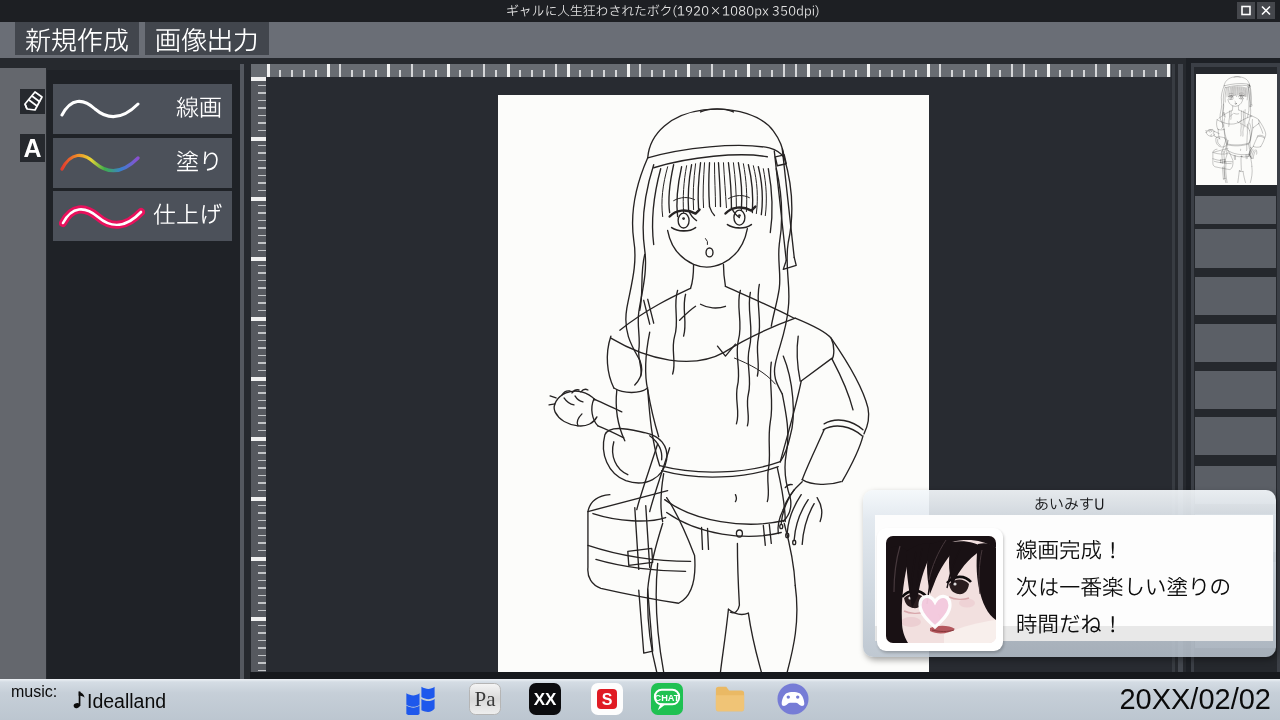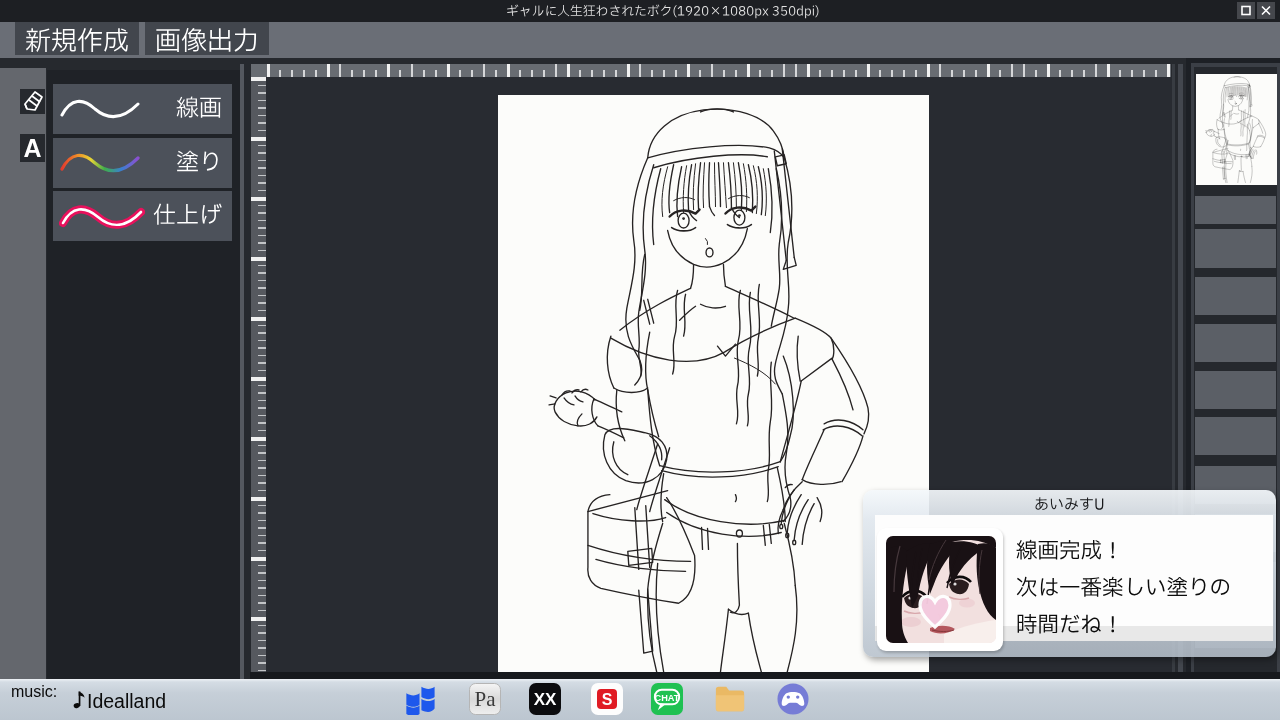--- a/index.html
+++ b/index.html
@@ -475,20 +475,21 @@
   <div class="abs" id="taskbar">
     <div class="abs" id="music">music:</div>
       <div class="abs" id="music2">Idealland</div>
       <svg class="abs" style="left:72px;top:8px;" id="notesvg" width="16" height="24" viewBox="0 0 16 24">
         <g fill="#0b0b0b">
           <ellipse cx="4.8" cy="18.6" rx="3.2" ry="2.5" transform="rotate(-18 4.8 18.6)"></ellipse>
           <rect x="6.7" y="4.5" width="1.7" height="14.5"></rect>
           <path d="M6.7,4.5 C9.8,5.6 12.2,7.2 12.6,10.8 C11.4,9.2 9.2,8.7 6.7,8.7 Z"></path>
         </g>
       </svg>
+    <div class="abs" id="date">20XX/02/02</div>
     <svg class="abs ticon" style="left:404px;" width="33" height="34" viewBox="0 0 33 34">
       <g fill="#1e58ec">
         <path d="M2,11 C7,14 12,14 16,11 L16,23 C12,26 7,26 2,23 Z"></path>
         <path d="M2,25 C7,28 12,28 16,25 L16,34 C12,37 7,37 2,34 Z" transform="translate(0,-1)"></path>
         <path d="M18,4 C23,7 28,7 32,4 L32,15 C28,18 23,18 18,15 Z"></path>
         <path d="M18,17 C23,20 28,20 32,17 L32,27 C29,31 25,32 18,29 Z"></path>
       </g>
     </svg>
     <svg class="abs ticon" style="left:469px;" width="32" height="32" viewBox="0 0 32 32">
       <defs>

